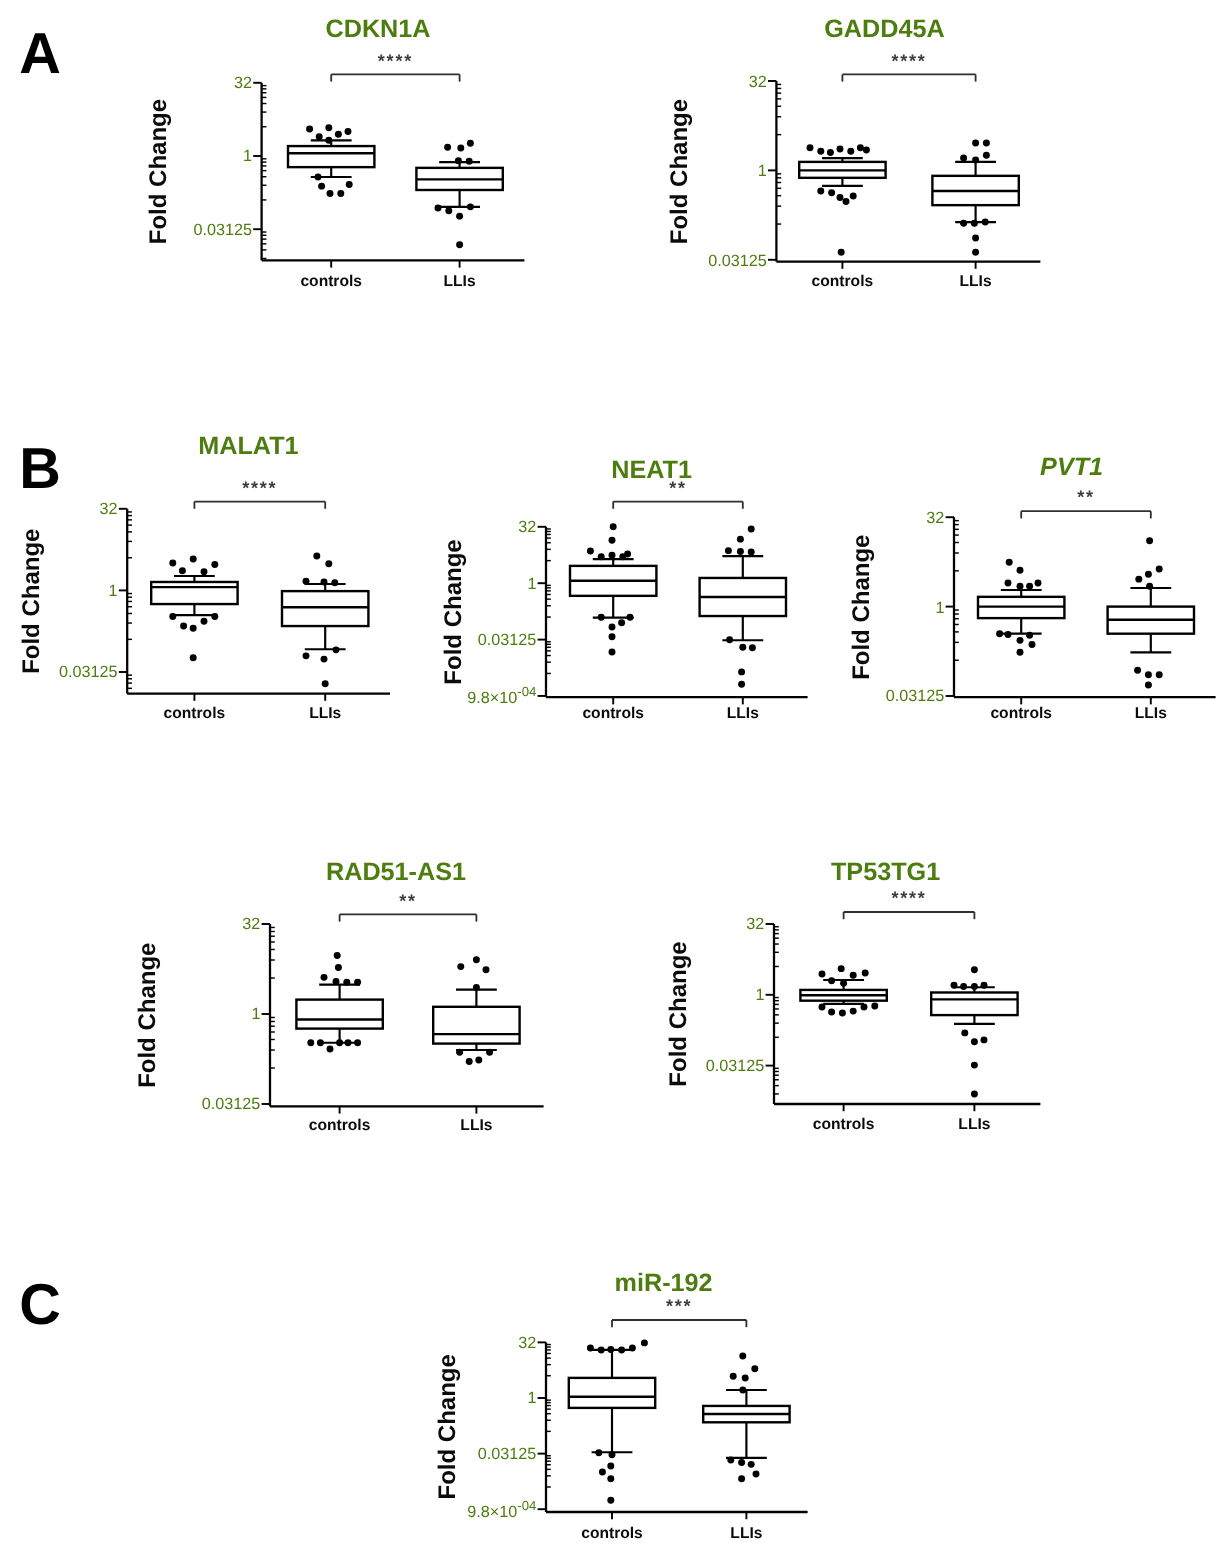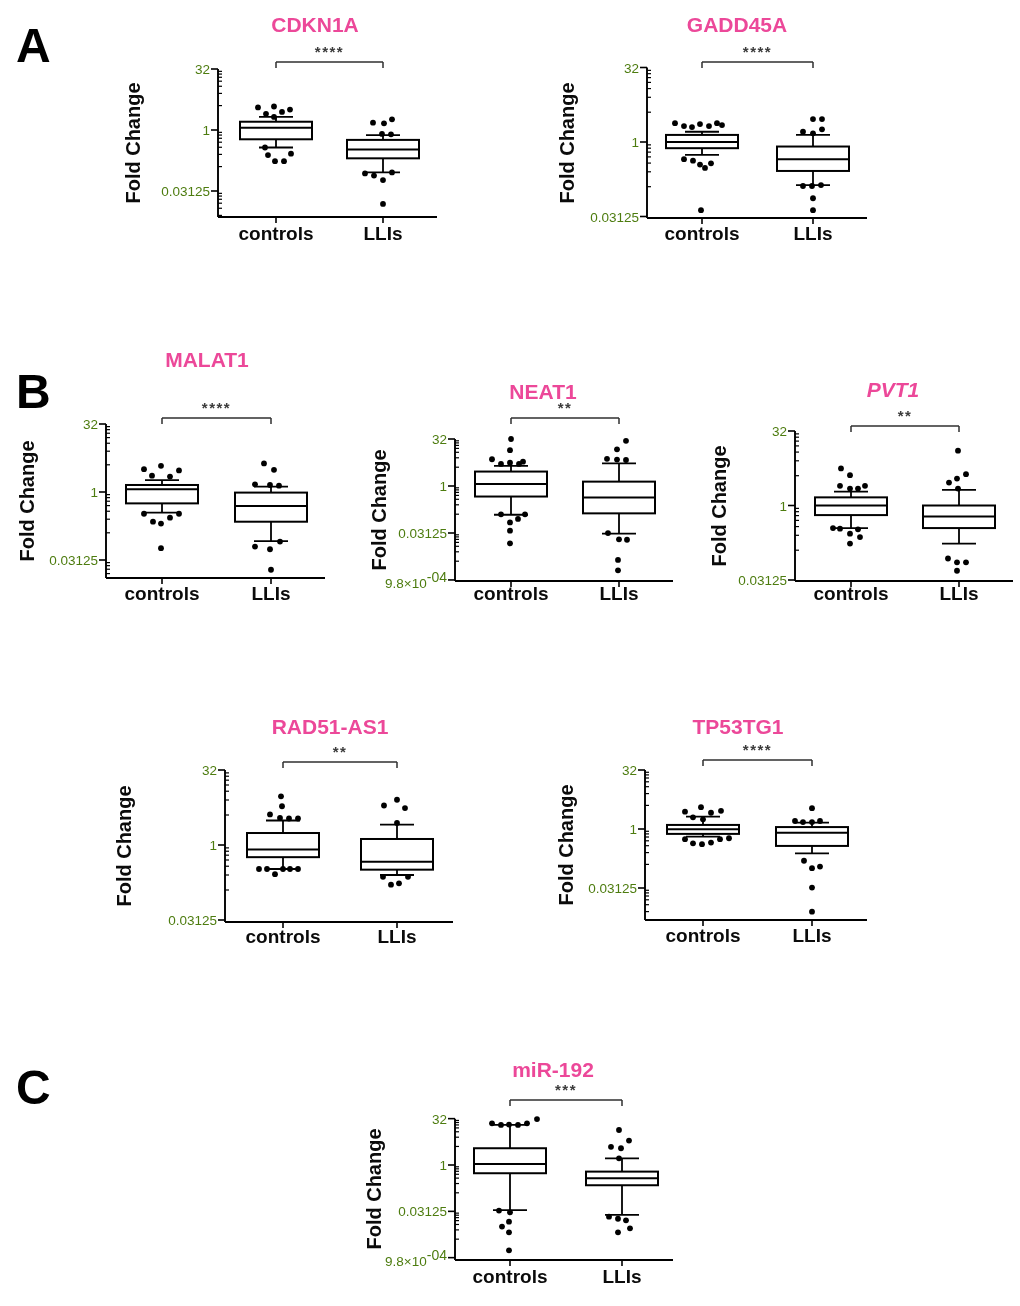--- a/index.html
+++ b/index.html
@@ -1,26 +1,26 @@
 <!DOCTYPE html>
 <html><head>
 <meta charset="utf-8">
 <style>
   html,body{margin:0;padding:0;background:#fff;}
   #figure{position:relative;width:1020px;height:1306px;background:#fff;overflow:hidden;
           font-family:"Liberation Sans",sans-serif;}
   #plot-canvas{position:absolute;left:0;top:0;}
   .lbl{position:absolute;white-space:nowrap;}
   .panel-letter{position:absolute;font-weight:bold;font-size:48px;color:#000;line-height:1;}
-  .title{transform:translate(-50%,-50%);font-weight:bold;font-size:21px;color:#ec4899;}
+  .title{transform:translate(-50%,-50%);font-weight:bold;font-size:21px;color:#4d7c0f;}
   .stars{transform:translate(-50%,-50%);font-size:15px;letter-spacing:1.5px;color:#3c3c3c;font-weight:bold;}
   .ylab{transform:translate(-50%,-50%) rotate(-90deg);font-weight:bold;font-size:20px;color:#0b0b0b;}
-  .cat{transform:translate(-50%,-50%);font-weight:bold;font-size:19px;color:#0b0b0b;}
+  .cat{transform:translate(-50%,-50%);font-weight:bold;font-size:13px;color:#0b0b0b;}
   .tick{transform:translate(-100%,-50%);font-size:13.5px;color:#4d7c0f;}
-  .tick sup{font-size:14px;}
+  .tick sup{font-size:11px;}
 </style>
 </head>
 <body>
 
 <div id="figure">
   <svg id="plot-canvas" width="1020" height="1306" viewBox="0 0 1020 1306">
       <line x1="218" y1="69" x2="218" y2="217" stroke="#000000" stroke-width="1.9"></line>
       <line x1="218" y1="217" x2="437" y2="217" stroke="#000000" stroke-width="1.9"></line>
       <line x1="211" y1="69" x2="218" y2="69" stroke="#000000" stroke-width="1.6"></line>
       <line x1="218" y1="71.35026995089723" x2="222" y2="71.35026995089723" stroke="#000000" stroke-width="1.2"></line>
@@ -532,21 +532,21 @@
       <div class="lbl cat" style="left: 813px; top: 234px;">LLIs</div>
       <div class="lbl stars" style="left: 757.5px; top: 51px;">****</div>
       <div class="lbl title" style="left: 737px; top: 25px; text-align: right;">GADD45A</div>
       <div class="lbl ylab" style="left: 567px; top: 142.75px;">Fold Change</div>
       <div class="lbl tick" style="left: 98px; top: 424px;"><span>32</span></div>
       <div class="lbl tick" style="left: 98px; top: 492px;"><span>1</span></div>
       <div class="lbl tick" style="left: 98px; top: 560px;"><span>0.03125</span></div>
       <div class="lbl cat" style="left: 162px; top: 594px;">controls</div>
       <div class="lbl cat" style="left: 271px; top: 594px;">LLIs</div>
       <div class="lbl stars" style="left: 216.5px; top: 407px;">****</div>
-      <div class="lbl title" style="left: 207px; top: 360px;">MALAT1</div>
+      <div class="lbl title" style="left: 207px; top: 372px;">MALAT1</div>
       <div class="lbl ylab" style="left: 27px; top: 501px;">Fold Change</div>
       <div class="lbl tick" style="left: 447px; top: 439px;"><span>32</span></div>
       <div class="lbl tick" style="left: 447px; top: 486px;"><span>1</span></div>
       <div class="lbl tick" style="left: 447px; top: 533px;"><span>0.03125</span></div>
       <div class="lbl tick" style="left: 447px; top: 579.952px;"><span>9.8×10</span><sup>-04</sup></div>
       <div class="lbl cat" style="left: 511px; top: 594px;">controls</div>
       <div class="lbl cat" style="left: 619px; top: 594px;">LLIs</div>
       <div class="lbl stars" style="left: 565px; top: 407px;">**</div>
       <div class="lbl title" style="left: 543px; top: 392px;">NEAT1</div>
       <div class="lbl ylab" style="left: 379px; top: 510px;">Fold Change</div>

